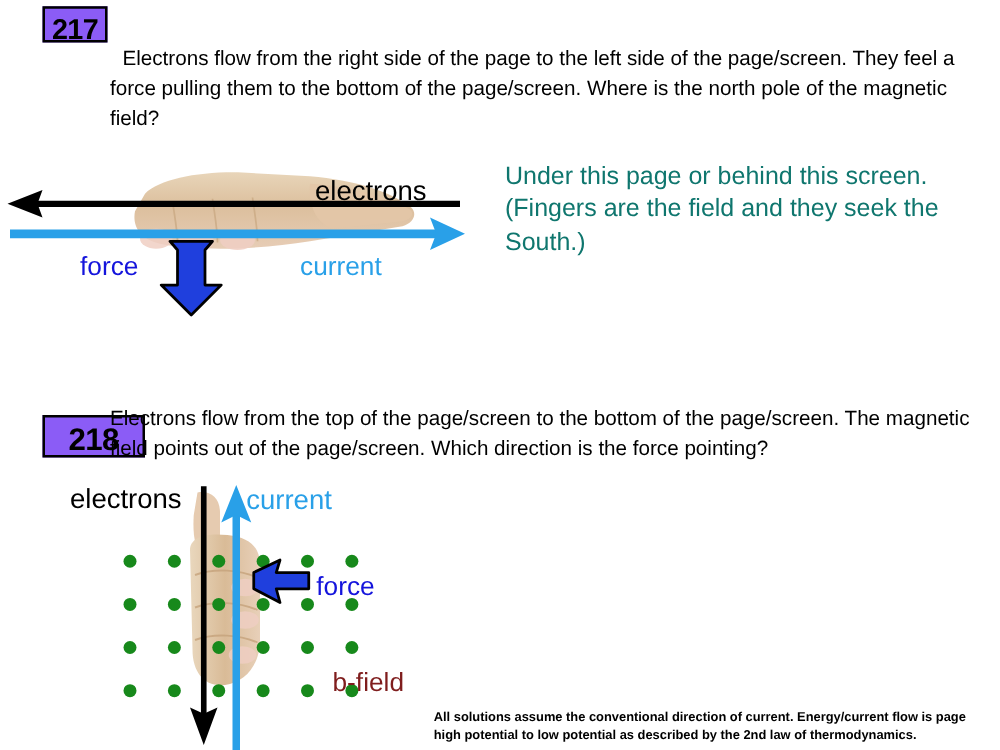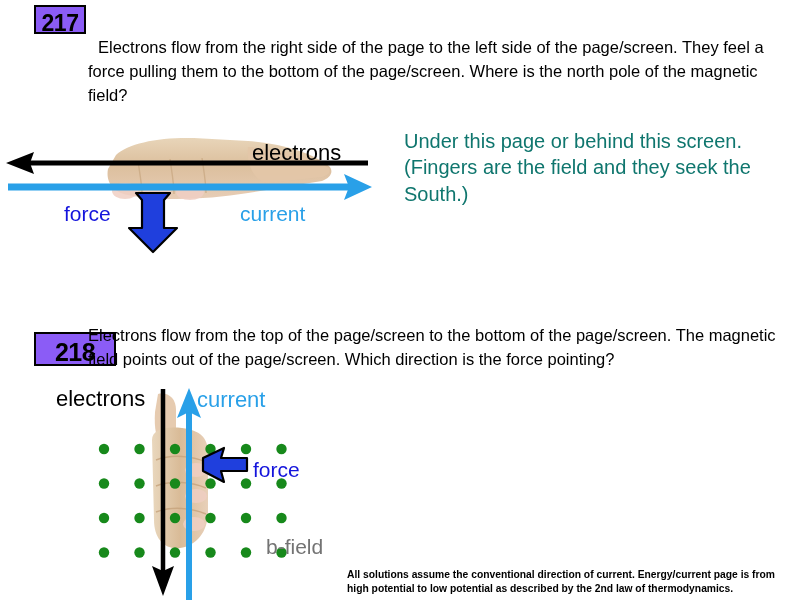--- a/index.html
+++ b/index.html
@@ -50,21 +50,21 @@
 
   
   #d1-electrons-label { left:252px; top:142px; font-size:22px; color:#000; }
   #d1-force-label     { left:64px;  top:203px; font-size:21px; color:#1414dc; }
   #d1-current-label   { left:240px; top:203px; font-size:21px; color:#29a0e8; }
 
   
   #d2-electrons-label { left:56px;  top:388px; font-size:22px; color:#000; }
   #d2-current-label   { left:197px; top:389px; font-size:22px; color:#29a0e8; }
   #d2-force-label     { left:253px; top:459px; font-size:21px; color:#1414dc; }
-  #d2-bfield-label    { left:266px; top:536px; font-size:21px; color:#737373; }
+  #d2-bfield-label    { left:266px; top:536px; font-size:21px; color:#7f1d1d; }
 
   
   #footer-note {
     position:absolute;
     left:347px; top:568px; width:450px;
     font-size:10.3px;
     line-height:1.34;
     color:#000;
     font-weight:bold;
   }
@@ -215,13 +215,13 @@
     <polygon points="203,458 224,448 221,458 247,458 247,471 221,471
                      224,482 203,471" fill="#1f3fdd" stroke="#000" stroke-width="2.2" stroke-linejoin="round"></polygon>
   </g>
 </svg>
 
 <div class="label" id="d2-electrons-label">electrons</div>
 <div class="label" id="d2-current-label">current</div>
 <div class="label" id="d2-force-label">force</div>
 <div class="label" id="d2-bfield-label">b-field</div>
 
-<div id="footer-note">All solutions assume the conventional direction of current. Energy/current page is from high potential to low potential as described by the 2nd law of thermodynamics.</div>
+<div id="footer-note">All solutions assume the conventional direction of current. Energy/current flow is page high potential to low potential as described by the 2nd law of thermodynamics.</div>
 
 </body></html>

